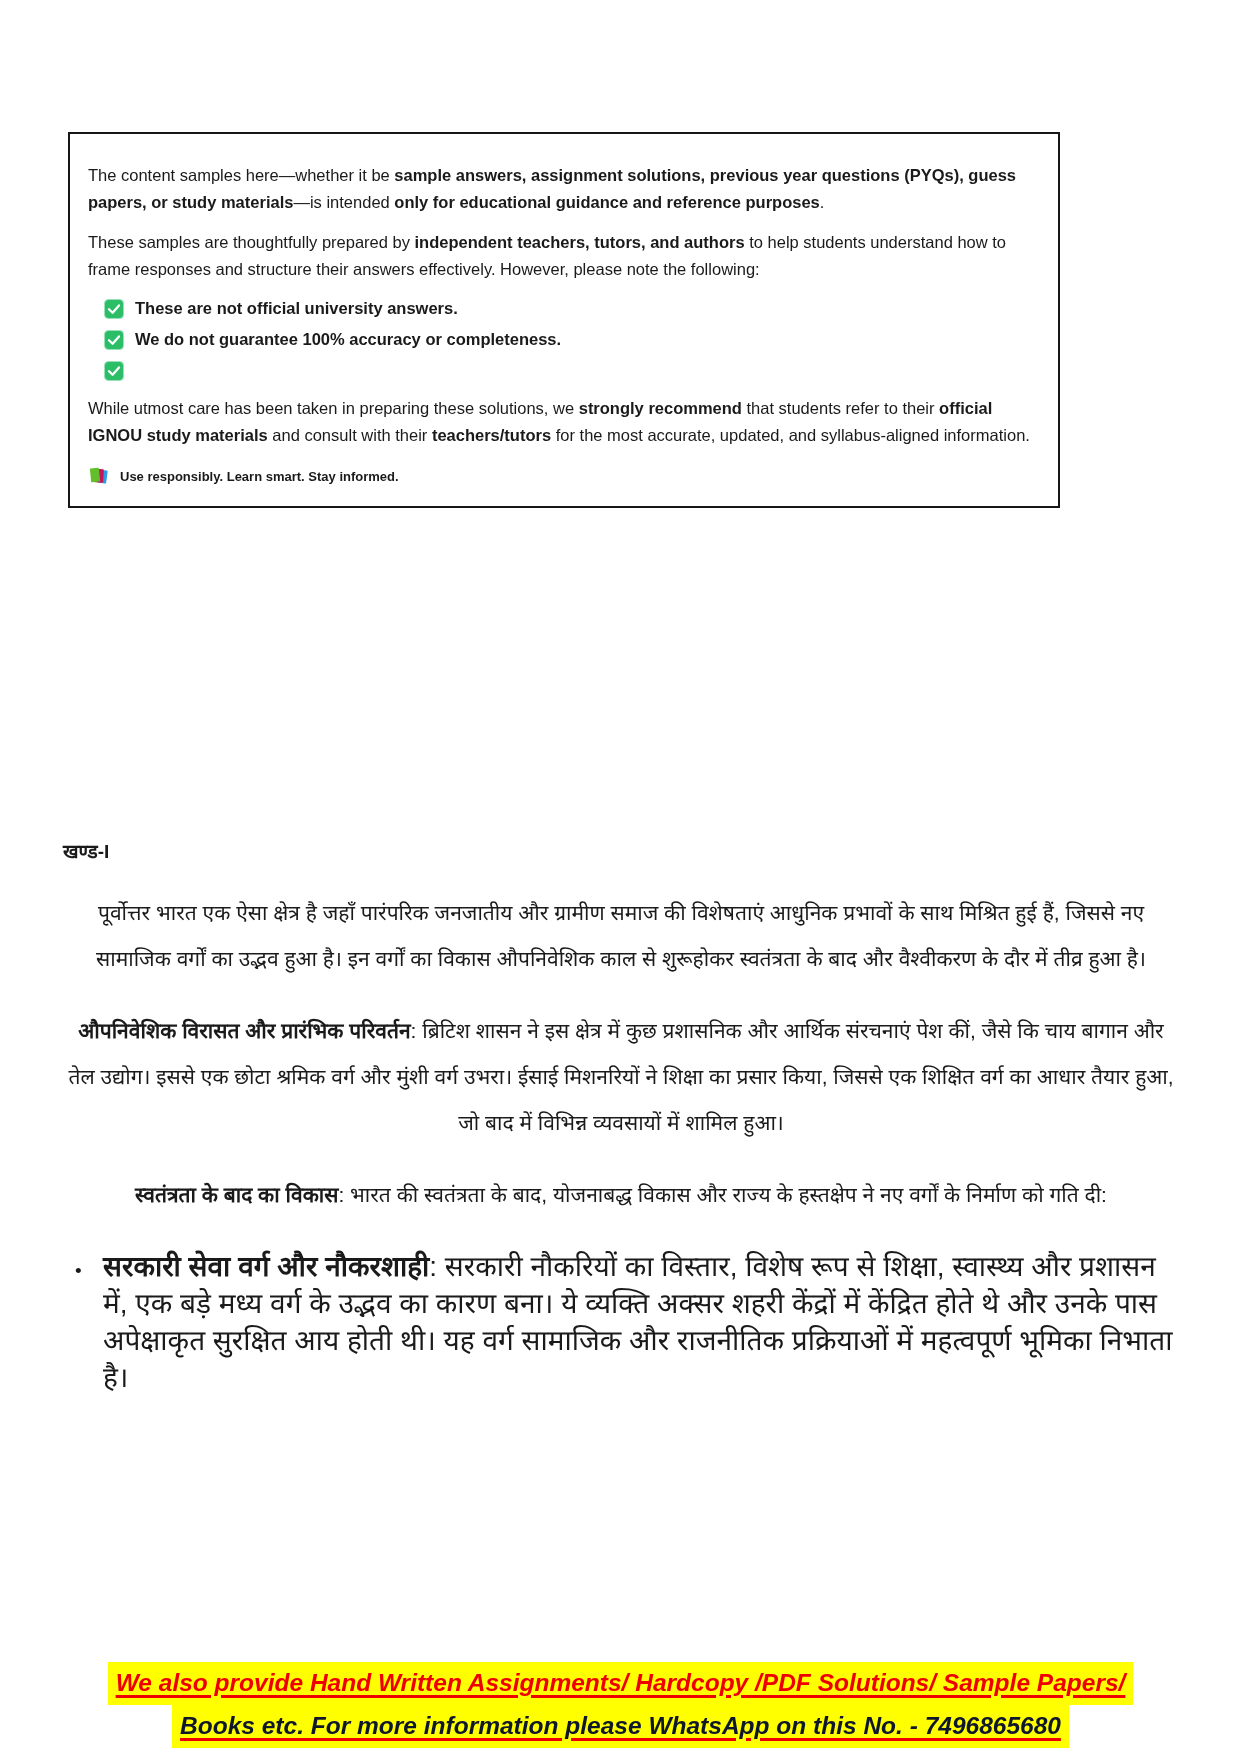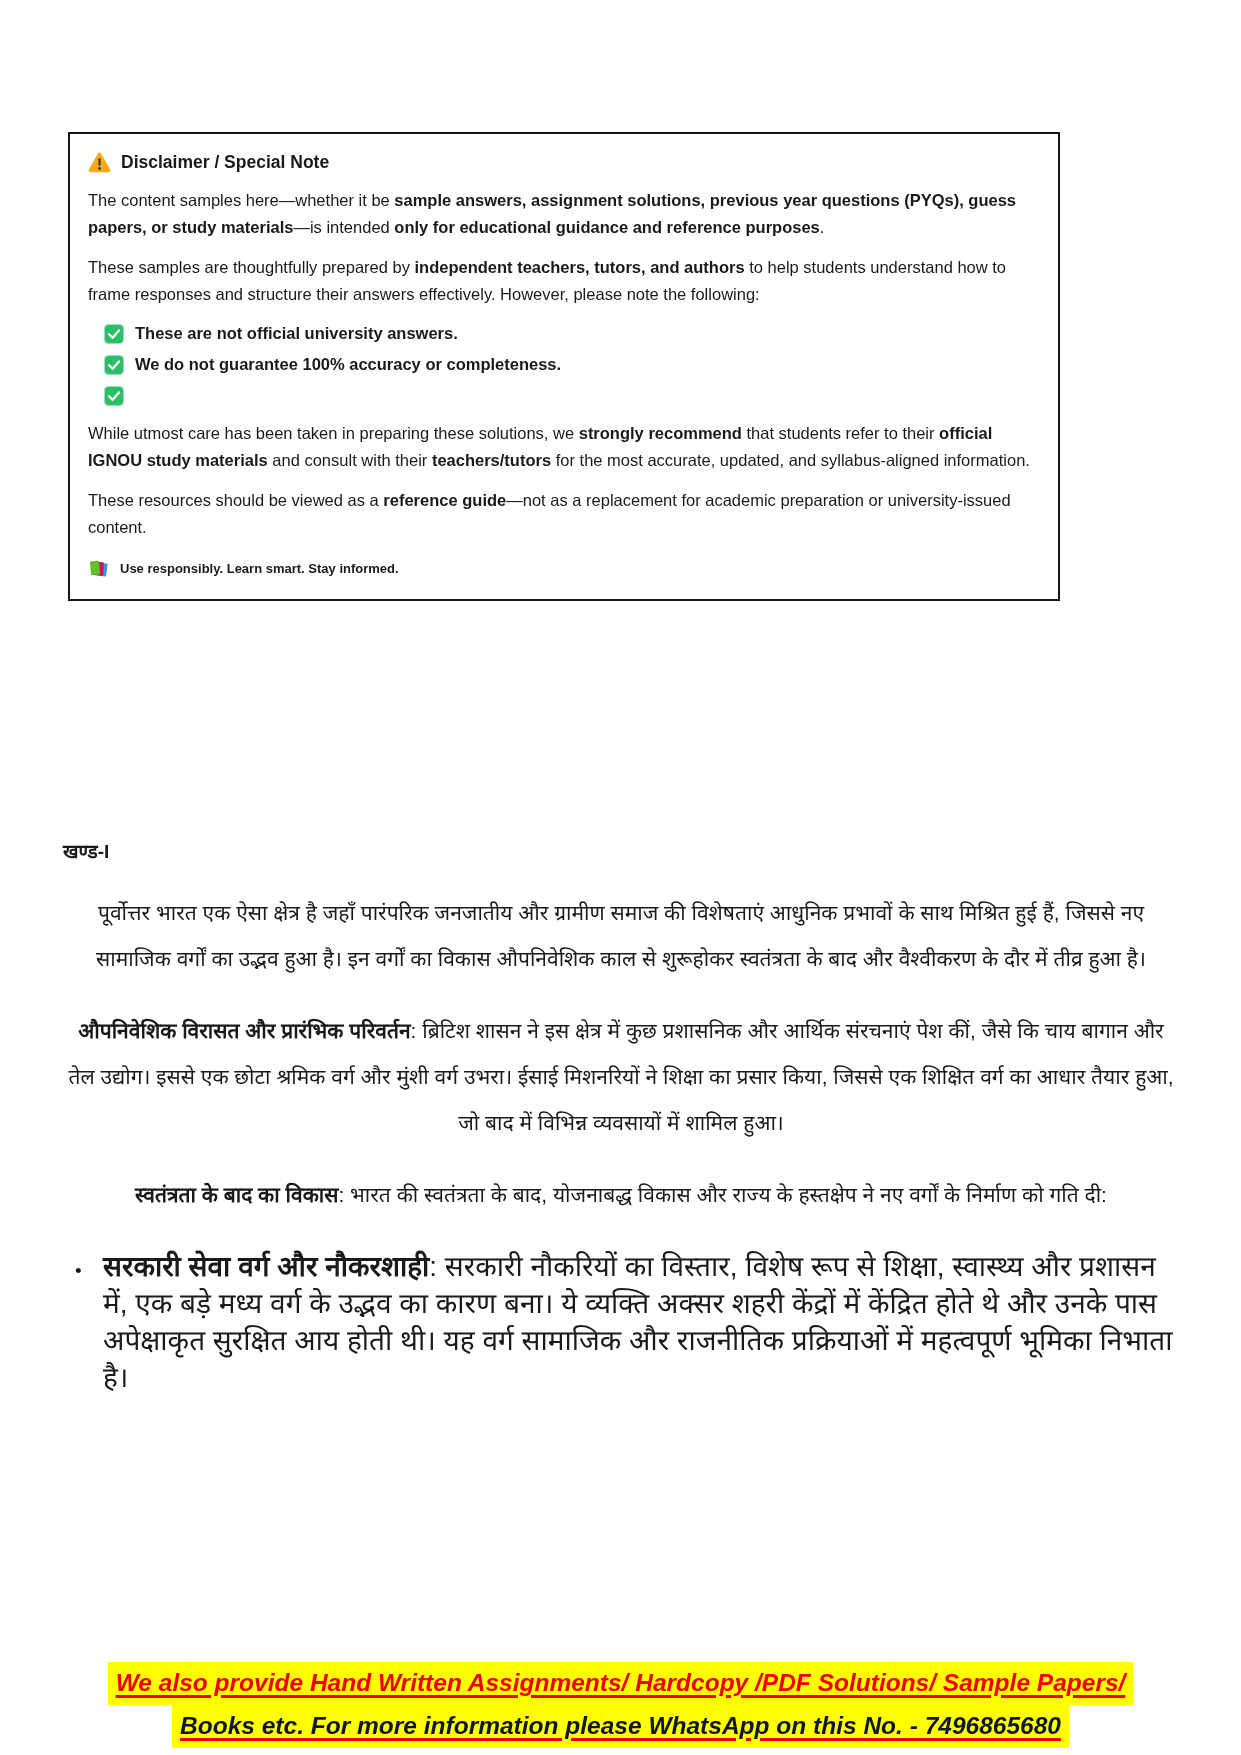--- a/index.html
+++ b/index.html
@@ -59,30 +59,20 @@
     text-decoration:underline;
     text-decoration-thickness:2.5px;
     text-underline-offset:4px;
   }
 </style>
 </head>
 <body>
 
 <div class="disclaimer-box">
 
-  <div class="disc-title-row">
-    <span class="icon">
-      <svg width="23" height="21" viewBox="0 0 24 22">
-        <path d="M10.3 1.6 L0.9 18.2 a2 2 0 0 0 1.7 3 h18.8 a2 2 0 0 0 1.7-3 L13.7 1.6 a2 2 0 0 0-3.4 0 Z" fill="#FBA919"></path>
-        <rect x="10.8" y="6.5" width="2.4" height="8" rx="1.2" fill="#3b3b3b"></rect>
-        <circle cx="12" cy="17.3" r="1.5" fill="#3b3b3b"></circle>
-      </svg>
-    </span>
-    <span class="disc-title">Disclaimer / Special Note</span>
-  </div>
 
   <p class="disc-para"><span>The content samples here—whether it be </span><span class="seg-bold">sample answers, assignment solutions, previous year questions (PYQs), guess papers, or study materials</span><span>—is intended </span><span class="seg-bold">only for educational guidance and reference purposes</span><span>.</span></p>
   <p class="disc-para"><span>These samples are thoughtfully prepared by </span><span class="seg-bold">independent teachers, tutors, and authors</span><span> to help students understand how to frame responses and structure their answers effectively. However, please note the following:</span></p>
 
   <div class="checklist">
     <div class="check-row">
       <span class="icon">
         <svg width="20" height="20" viewBox="0 0 20 20">
             <rect x="0.5" y="0.5" width="19" height="19" rx="4" fill="#2BBE66" stroke="#9be0bb" stroke-width="1"></rect>
             <path d="M5 10.3 L8.6 13.8 L15 6.4" fill="none" stroke="#ffffff" stroke-width="2.3" stroke-linecap="round" stroke-linejoin="round"></path>
@@ -103,21 +93,20 @@
       <span class="icon">
         <svg width="20" height="20" viewBox="0 0 20 20">
             <rect x="0.5" y="0.5" width="19" height="19" rx="4" fill="#2BBE66" stroke="#9be0bb" stroke-width="1"></rect>
             <path d="M5 10.3 L8.6 13.8 L15 6.4" fill="none" stroke="#ffffff" stroke-width="2.3" stroke-linecap="round" stroke-linejoin="round"></path>
           </svg>
       </span>
     </div>
   </div>
 
   <p class="disc-para"><span>While utmost care has been taken in preparing these solutions, we </span><span class="seg-bold">strongly recommend</span><span> that students refer to their </span><span class="seg-bold">official IGNOU study materials</span><span> and consult with their </span><span class="seg-bold">teachers/tutors</span><span> for the most accurate, updated, and syllabus-aligned information.</span></p>
-  <p class="disc-para"><span>These resources should be viewed as a </span><span class="seg-bold">reference guide</span><span>—not as a replacement for academic preparation or university-issued content.</span></p>
 
   <div class="use-row">
     <span class="icon">
       <svg width="22" height="20" viewBox="0 0 22 20">
         <rect x="10" y="4" width="9" height="13" rx="1" fill="#2E9BE6" transform="rotate(8 14 10)"></rect>
         <rect x="6.5" y="3" width="9" height="13.5" rx="1" fill="#C2185B" transform="rotate(3 11 10)"></rect>
         <rect x="2.5" y="2" width="9" height="14" rx="1" fill="#62BE2B" transform="rotate(-6 7 9)"></rect>
       </svg>
     </span>
     <span class="use-text">Use responsibly. Learn smart. Stay informed.</span>

